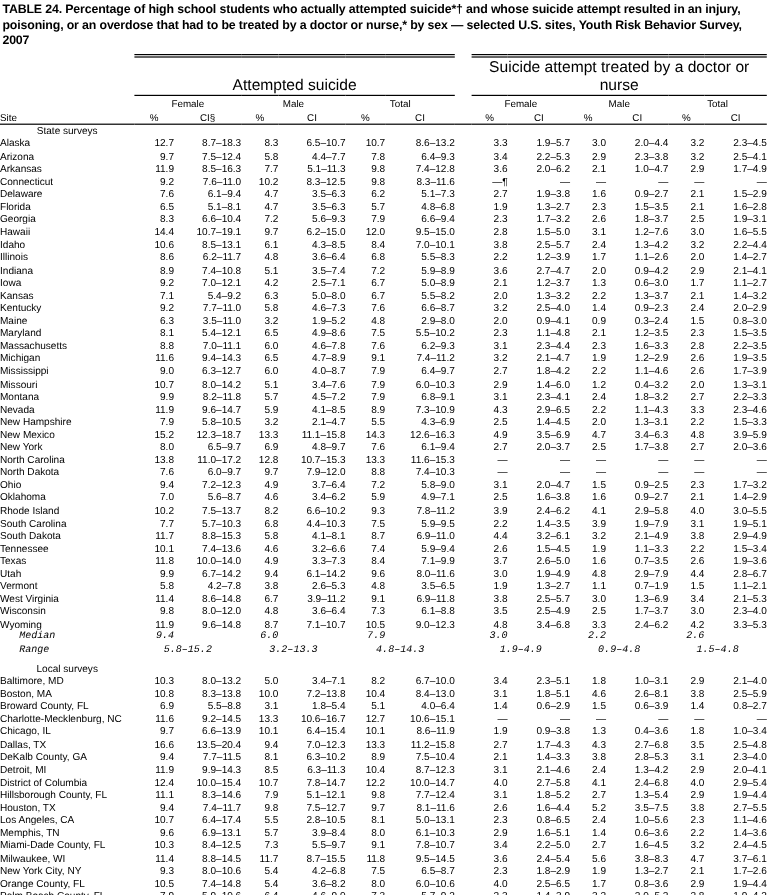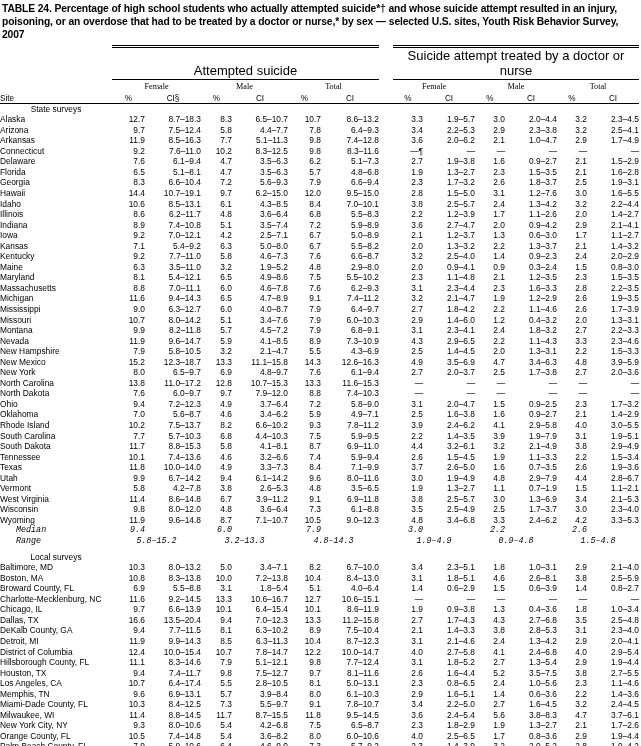--- a/index.html
+++ b/index.html
@@ -52,21 +52,20 @@
     font-size: 13px;
     text-align: center;
     padding-bottom: 1px;
     height: 11px;
   }
   .hdr-sub {
     font-size: 8.2px;
     text-align: center;
     padding-bottom: 1px;
     height: 11px;
-    font-family: Liberation Serif, serif;
   }
   .hdr-col {
     font-size: 8.2px;
     font-weight: bold;
     text-align: center;
     height: 12px;
     padding-bottom: 1px;
   }
   .hdr-site {
     font-size: 8.2px;

